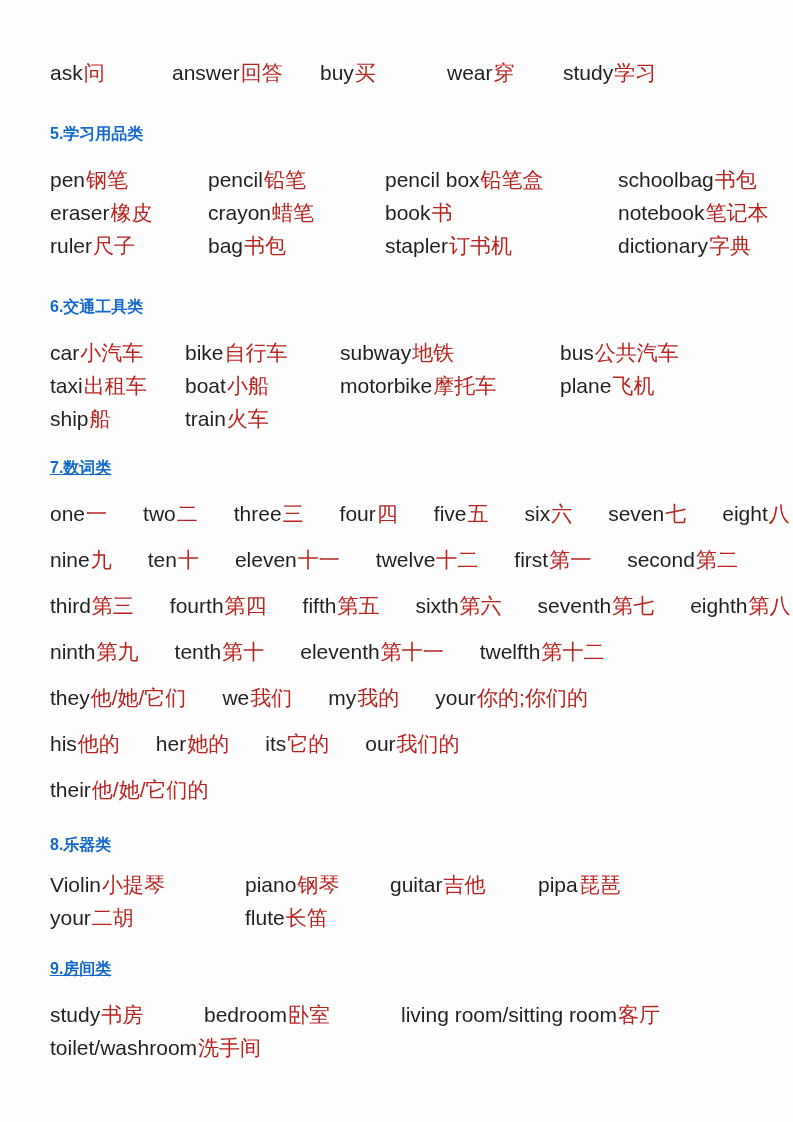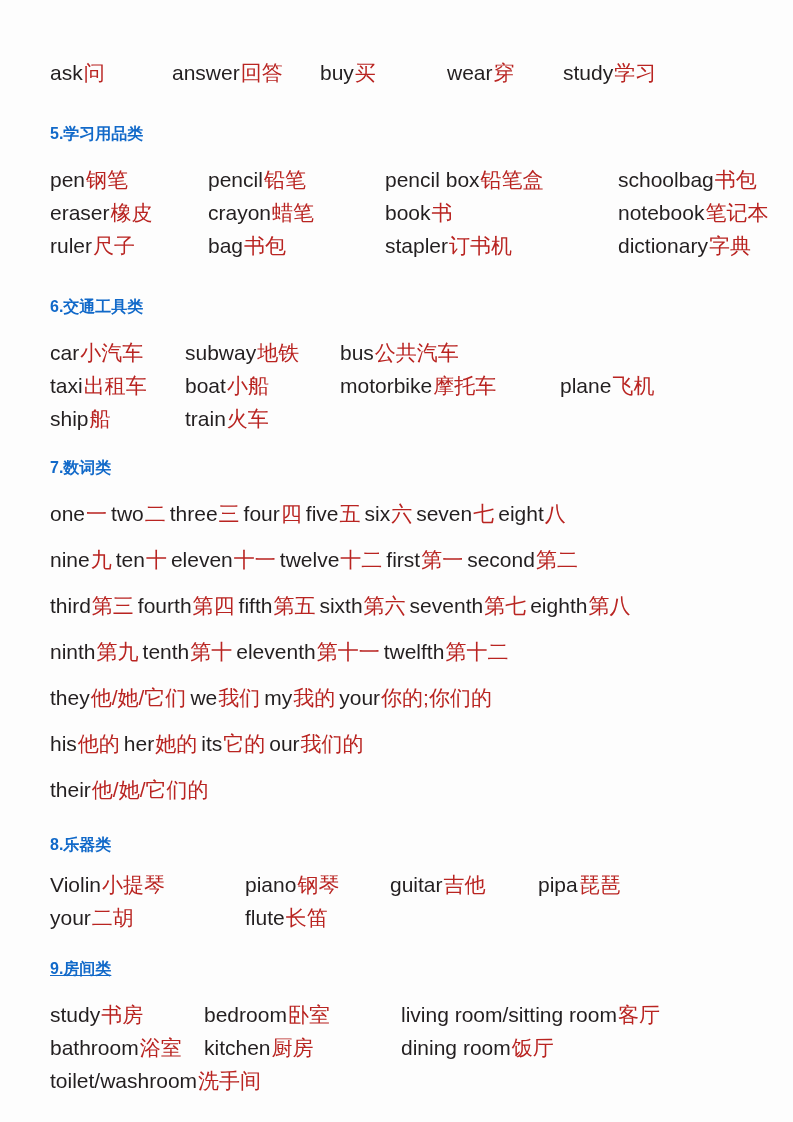--- a/index.html
+++ b/index.html
@@ -34,22 +34,22 @@
     font-size:16px;
     line-height:33px;
     font-weight:700;
     margin:28px 0 13px 0;
   }
   
   .intro{grid-template-columns:122px 148px 127px 116px auto;}
   
   .sec0 .word-row{grid-template-columns:138px 157px 213px auto;gap:20px;}
   .sec1 .word-row{grid-template-columns:135px 155px 220px auto;}
-  .sec2 .word-row{display:flex;gap:4px;margin-bottom:13px;}
-  .sec2 .sec-title{margin-top:16px;}
+  .sec2 .word-row{display:flex;gap:36px;margin-bottom:13px;}
+  .sec2 .sec-title{margin-top:16px;text-decoration:underline;}
   .sec3 .word-row{grid-template-columns:195px 145px 148px auto;}
   .sec3 .sec-title{margin-top:9px;margin-bottom:7px;}
   .sec4 .word-row{grid-template-columns:154px 197px auto;}
   .sec4 .sec-title{margin-top:18px;text-decoration:underline;}
 </style>
 </head>
 <body>
 
 <div class="page">
   <div class="word-row intro" id="intro-row">
@@ -78,20 +78,21 @@
           <span class="word"><span class="en">ruler</span><span class="zh">尺子</span></span>
           <span class="word"><span class="en">bag</span><span class="zh">书包</span></span>
           <span class="word"><span class="en">stapler</span><span class="zh">订书机</span></span>
           <span class="word"><span class="en">dictionary</span><span class="zh">字典</span></span>
         </div>
       </section>
       <section class="sec sec1">
         <h2 class="sec-title">6.交通工具类</h2>
         <div class="word-row">
           <span class="word"><span class="en">car</span><span class="zh">小汽车</span></span>
+          <span class="word"><span class="en">bike</span><span class="zh">自行车</span></span>
           <span class="word"><span class="en">subway</span><span class="zh">地铁</span></span>
           <span class="word"><span class="en">bus</span><span class="zh">公共汽车</span></span>
         </div>
         <div class="word-row">
           <span class="word"><span class="en">taxi</span><span class="zh">出租车</span></span>
           <span class="word"><span class="en">boat</span><span class="zh">小船</span></span>
           <span class="word"><span class="en">motorbike</span><span class="zh">摩托车</span></span>
           <span class="word"><span class="en">plane</span><span class="zh">飞机</span></span>
         </div>
         <div class="word-row">
@@ -163,22 +164,17 @@
         </div>
       </section>
       <section class="sec sec4">
         <h2 class="sec-title">9.房间类</h2>
         <div class="word-row">
           <span class="word"><span class="en">study</span><span class="zh">书房</span></span>
           <span class="word"><span class="en">bedroom</span><span class="zh">卧室</span></span>
           <span class="word"><span class="en">living room/sitting room</span><span class="zh">客厅</span></span>
         </div>
         <div class="word-row">
-          <span class="word"><span class="en">bathroom</span><span class="zh">浴室</span></span>
-          <span class="word"><span class="en">kitchen</span><span class="zh">厨房</span></span>
-          <span class="word"><span class="en">dining room</span><span class="zh">饭厅</span></span>
-        </div>
-        <div class="word-row">
           <span class="word"><span class="en">toilet/washroom</span><span class="zh">洗手间</span></span>
         </div>
       </section>
     </div>
 </div>
 
 </body></html>

